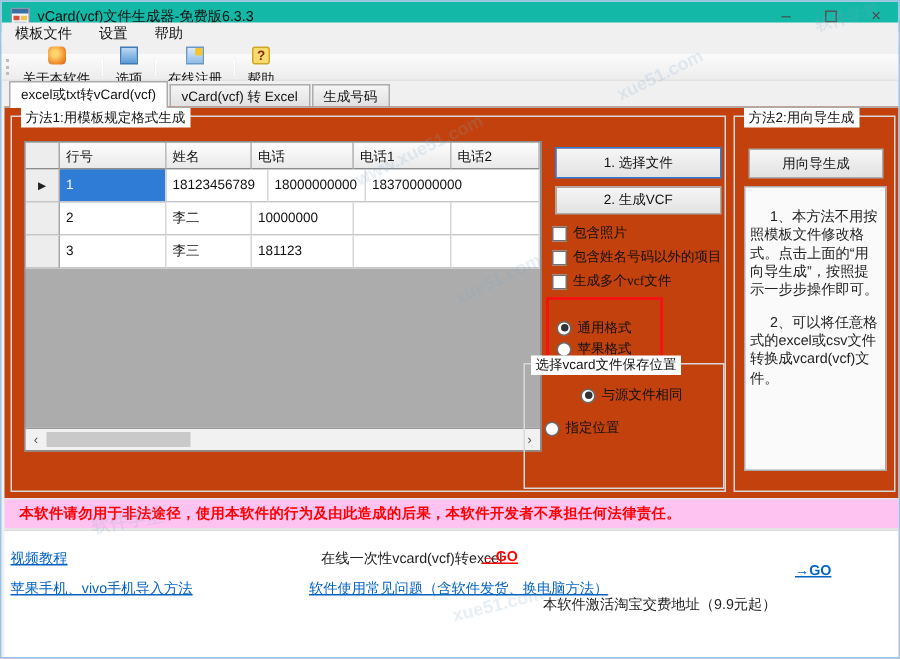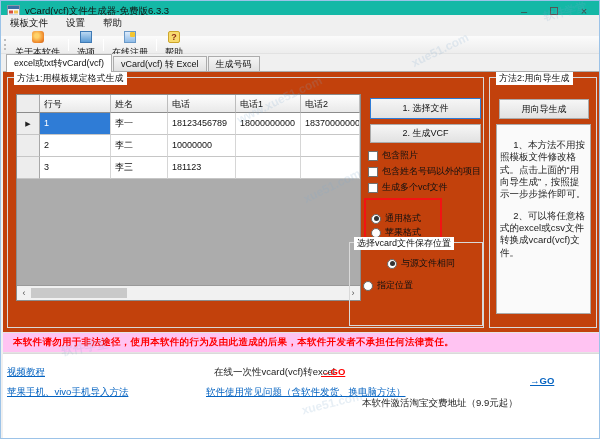--- a/index.html
+++ b/index.html
@@ -216,21 +216,20 @@
           <div class="hsel c0"></div>
           <div class="hcell c1">行号</div>
           <div class="hcell c2">姓名</div>
           <div class="hcell c3">电话</div>
           <div class="hcell c4">电话1</div>
           <div class="hcell c5">电话2</div>
         </div>
         <div class="g-row">
           <div class="rsel c0">▶</div>
           <div class="dcell selcell c1">1</div>
-          <div class="dcell c2">李一</div>
           <div class="dcell c3">18123456789</div>
           <div class="dcell c4">18000000000</div>
           <div class="dcell c5">183700000000</div>
         </div>
         <div class="g-row">
           <div class="rsel c0"></div>
           <div class="dcell c1">2</div>
           <div class="dcell c2">李二</div>
           <div class="dcell c3">10000000</div>
           <div class="dcell c4"></div>
@@ -257,21 +256,21 @@
       <div class="wbtn btn-generate">2. 生成VCF</div>
 
       <div class="cbrow" style="top:71px;">
         <span class="cbox"></span>
         <span>包含照片</span>
       </div>
       <div class="cbrow" style="top:87px;">
         <span class="cbox"></span>
         <span>包含姓名号码以外的项目</span>
       </div>
-      <div class="cbrow" style="top:103px;">
+      <div class="cbrow" style="top:103px;font-family:Liberation Serif, serif;">
         <span class="cbox"></span>
         <span>生成多个vcf文件</span>
       </div>
 
       <div class="redbox">
         <div class="rrow" style="top:12px;">
           <span class="radio on"></span>
           <span>通用格式</span>
         </div>
         <div class="rrow" style="top:26px;">

